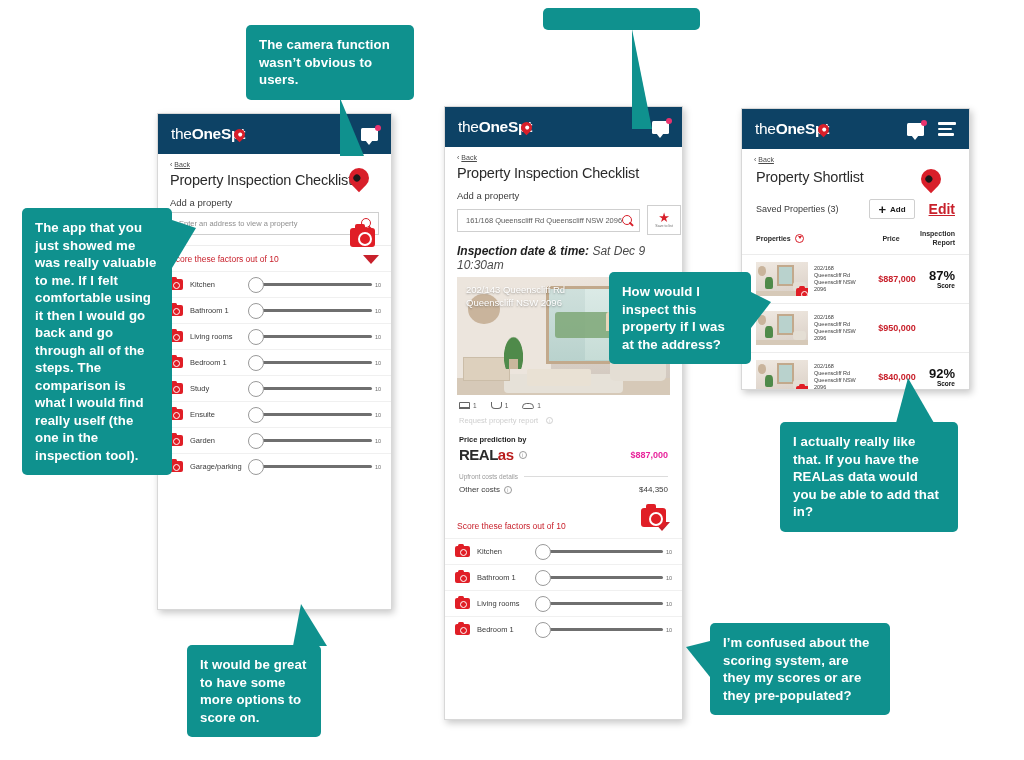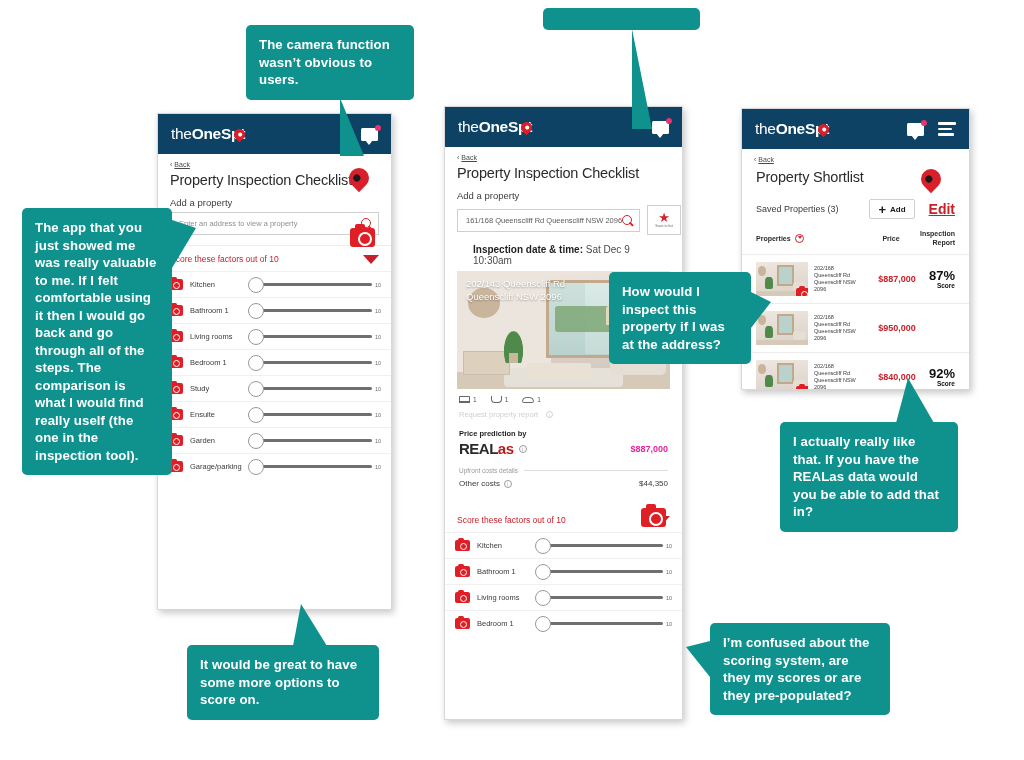--- a/index.html
+++ b/index.html
@@ -140,21 +140,21 @@
 
   
   .save-btn {
     width:34px; height:30px; border:1px solid #cfcfcf; background:#fff;
     display:flex; flex-direction:column; align-items:center; justify-content:center; gap:1px;
     flex:none;
   }
   .star { color:#d81f2a; font-size:13px; line-height:10px; }
   .save-lbl { font-size:3.6px; color:#6d6d6d; }
 
-  .insp-dt { padding: 9px 12px 5px 28px; font-size:10px; }
+  .insp-dt { padding: 9px 12px 5px 12px; font-size:12px;font-style:italic; }
   .insp-dt b { color:#1f1f1f; }
   .insp-dt span { color:#4a4a4a; }
 
   .prop-photo {
     margin: 0 12px; height: 118px; position: relative; overflow:hidden;
     background: linear-gradient(175deg,#efe8e0 0%,#e3d9d0 38%,#d9cfc6 62%,#cfc6bd 100%);
   }
   .pp-room {
     position:absolute; inset:0;
   }
@@ -700,21 +700,21 @@
   <div class="callout" style="left:609px; top:272px; width:142px;">
     <span>How would I inspect this property if I was at the address?</span>
     <span class="tail-r" style="right:-20px; top:20px; border-top:10px solid transparent; border-bottom:26px solid transparent; border-left:20px solid #0f918e;"></span>
   </div>
 
   <div class="callout" style="left:780px; top:422px; width:178px;">
     <span>I actually really like that. If you have the REALas data would you be able to add that in?</span>
     <span class="tail-u" style="left:116px; top:-44px; border-left:12px solid transparent; border-right:26px solid transparent; border-bottom:45px solid #0f918e;"></span>
   </div>
 
-  <div class="callout" style="left:187px; top:645px; width:192px;">
+  <div class="callout" style="left:187px; top:645px; width:134px;">
     <span>It would be great to have some more options to score on.</span>
     <span class="tail-u" style="left:106px; top:-41px; border-left:8px solid transparent; border-right:26px solid transparent; border-bottom:42px solid #0f918e;"></span>
   </div>
 
   <div class="callout" style="left:710px; top:623px; width:180px;">
     <span>I’m confused about the scoring system, are they my scores or are they pre-populated?</span>
     <span class="tail-l" style="left:-24px; top:18px; border-top:6px solid transparent; border-bottom:30px solid transparent; border-right:24px solid #0f918e;"></span>
   </div>
 
 </div>

